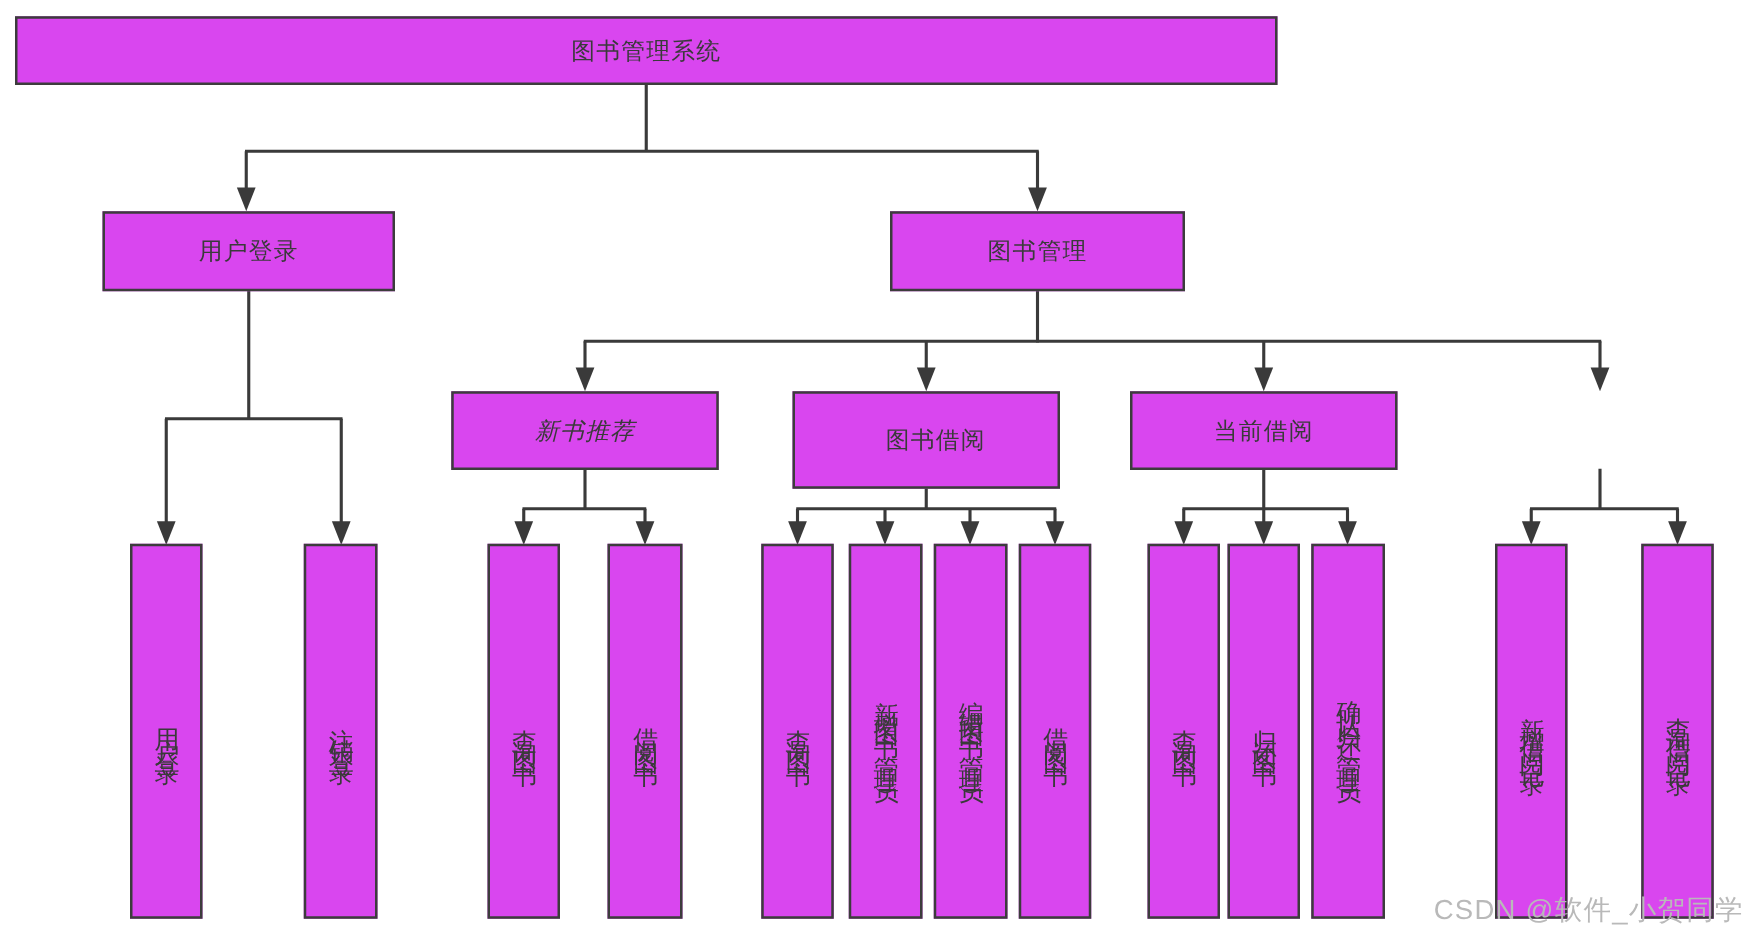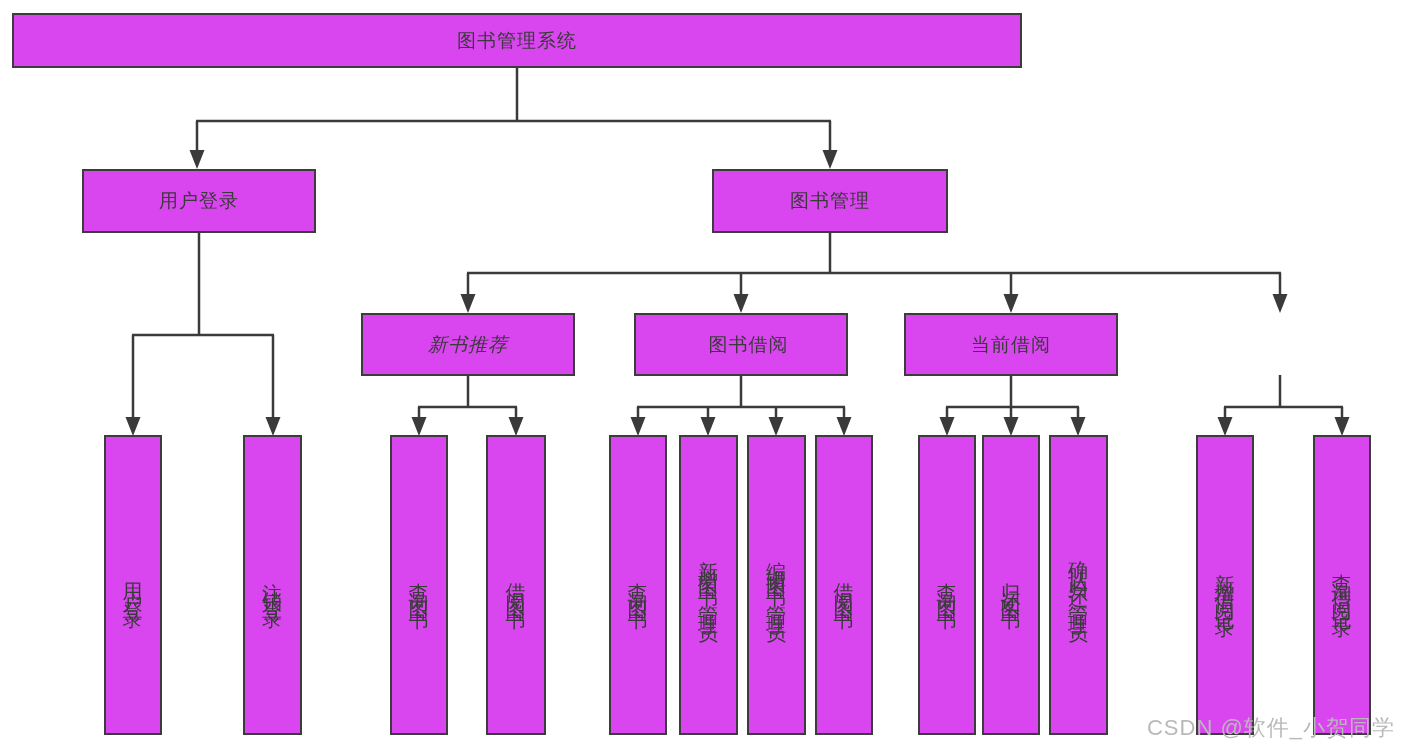--- a/index.html
+++ b/index.html
@@ -40,21 +40,21 @@
     text-orientation: mixed;
     font-size: 20px;
     letter-spacing: 9px;
     line-height: 1;
     white-space: nowrap;
   }
   .root-box    { left: 12px;   top: 13px;  width: 1010px; height: 55px; }
   .n-userlogin { left: 82px;   top: 169px; width: 234px;  height: 64px; }
   .n-bookmgmt  { left: 712px;  top: 169px; width: 236px;  height: 64px; }
   .n-newrec    { left: 361px;  top: 313px; width: 214px;  height: 63px; font-style: italic; }
-  .n-borrow    { left: 634px;  top: 313px; width: 214px;  height: 63px; padding-left: 15px; }
+  .n-borrow    { left: 634px;  top: 313px; width: 214px;  height: 78px; padding-left: 15px; }
   .n-current   { left: 904px;  top: 313px; width: 214px;  height: 63px; }
   .n-records   { left: 1174px; top: 313px; width: 212px;  height: 63px; }
   .lf-login    { left: 104px;  width: 58px; }
   .lf-logout   { left: 243px;  width: 59px; }
   .lf-nbq      { left: 390px;  width: 58px; }
   .lf-nbb      { left: 486px;  width: 60px; }
   .lf-bbq      { left: 609px;  width: 58px; }
   .lf-bba      { left: 679px;  width: 59px; }
   .lf-bbe      { left: 747px;  width: 59px; }
   .lf-bbb      { left: 815px;  width: 58px; }

